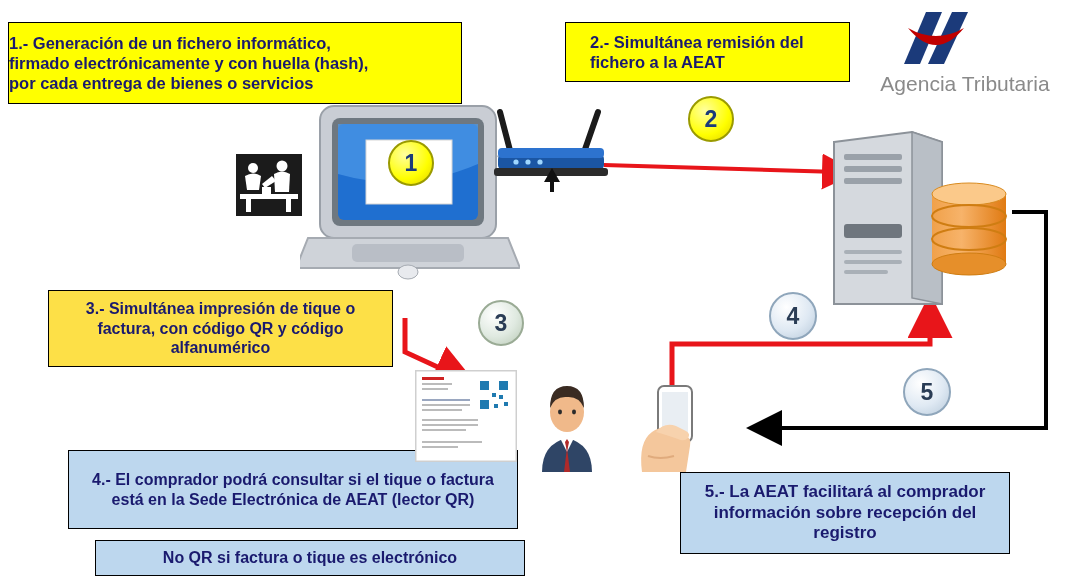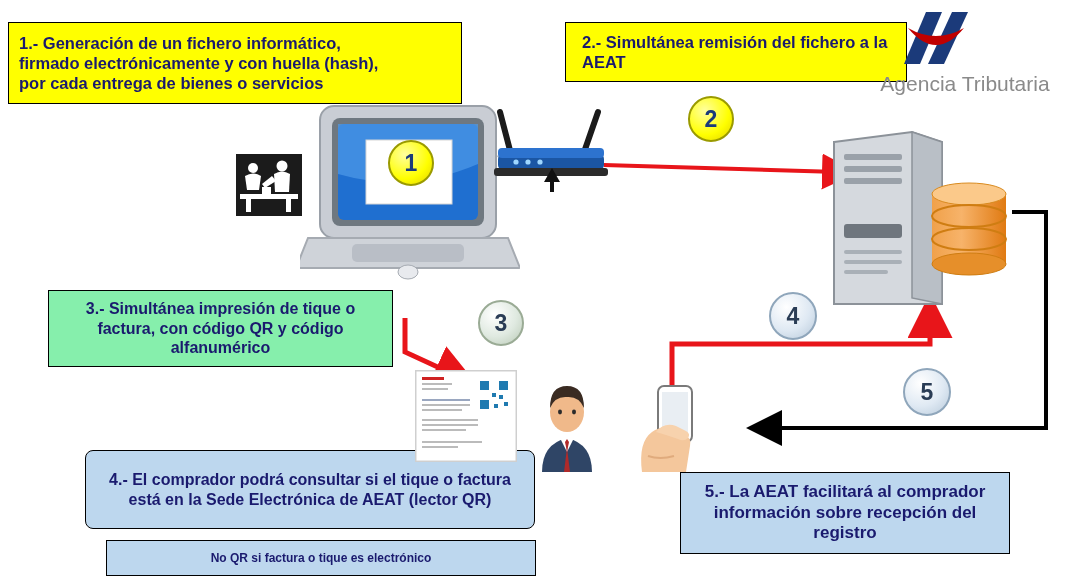--- a/index.html
+++ b/index.html
@@ -30,60 +30,58 @@
     align-items: center;
     justify-content: center;
     text-align: center;
     padding: 4px 8px;
   }
   .box-yellow {
     background: #ffff00;
     border-color: #000;
   }
   .box-green {
-    background: #86efac;
+    background: #fde047;
     border-color: #000;
   }
   .box-blue {
     background: #bdd7ee;
     border-color: #000;
   }
 
   #box1 {
     left: 8px; top: 22px; width: 454px; height: 82px;
     font-size: 16.5px;
     text-align: left;
     justify-content: flex-start;
-    padding-left: 10px;
+    padding-left: 0;
   }
   #box1 .txt { display: block; }
   #box2 {
-    left: 565px; top: 22px; width: 342px; height: 60px;
+    left: 565px; top: 22px; width: 285px; height: 60px;
     font-size: 16.5px;
     text-align: left;
     justify-content: flex-start;
-    padding-left: 16px;
+    padding-left: 24px;
   }
   #box3 {
     left: 48px; top: 290px; width: 345px; height: 77px;
     font-size: 16px;
   }
   #box4 {
-    left: 85px; top: 450px; width: 450px; height: 79px;
+    left: 68px; top: 450px; width: 450px; height: 79px;
     font-size: 16px;
-    border-radius: 8px;
   }
   #box5 {
     left: 680px; top: 472px; width: 330px; height: 82px;
     font-size: 17px;
   }
   #box6 {
     left: 95px; top: 540px; width: 430px; height: 36px;
-    font-size: 12px;
-    margin-left: 11px;
+    font-size: 16px;
   }
 
   
   .step {
     position: absolute;
     border-radius: 50%;
     display: flex;
     align-items: center;
     justify-content: center;
     font-weight: bold;

